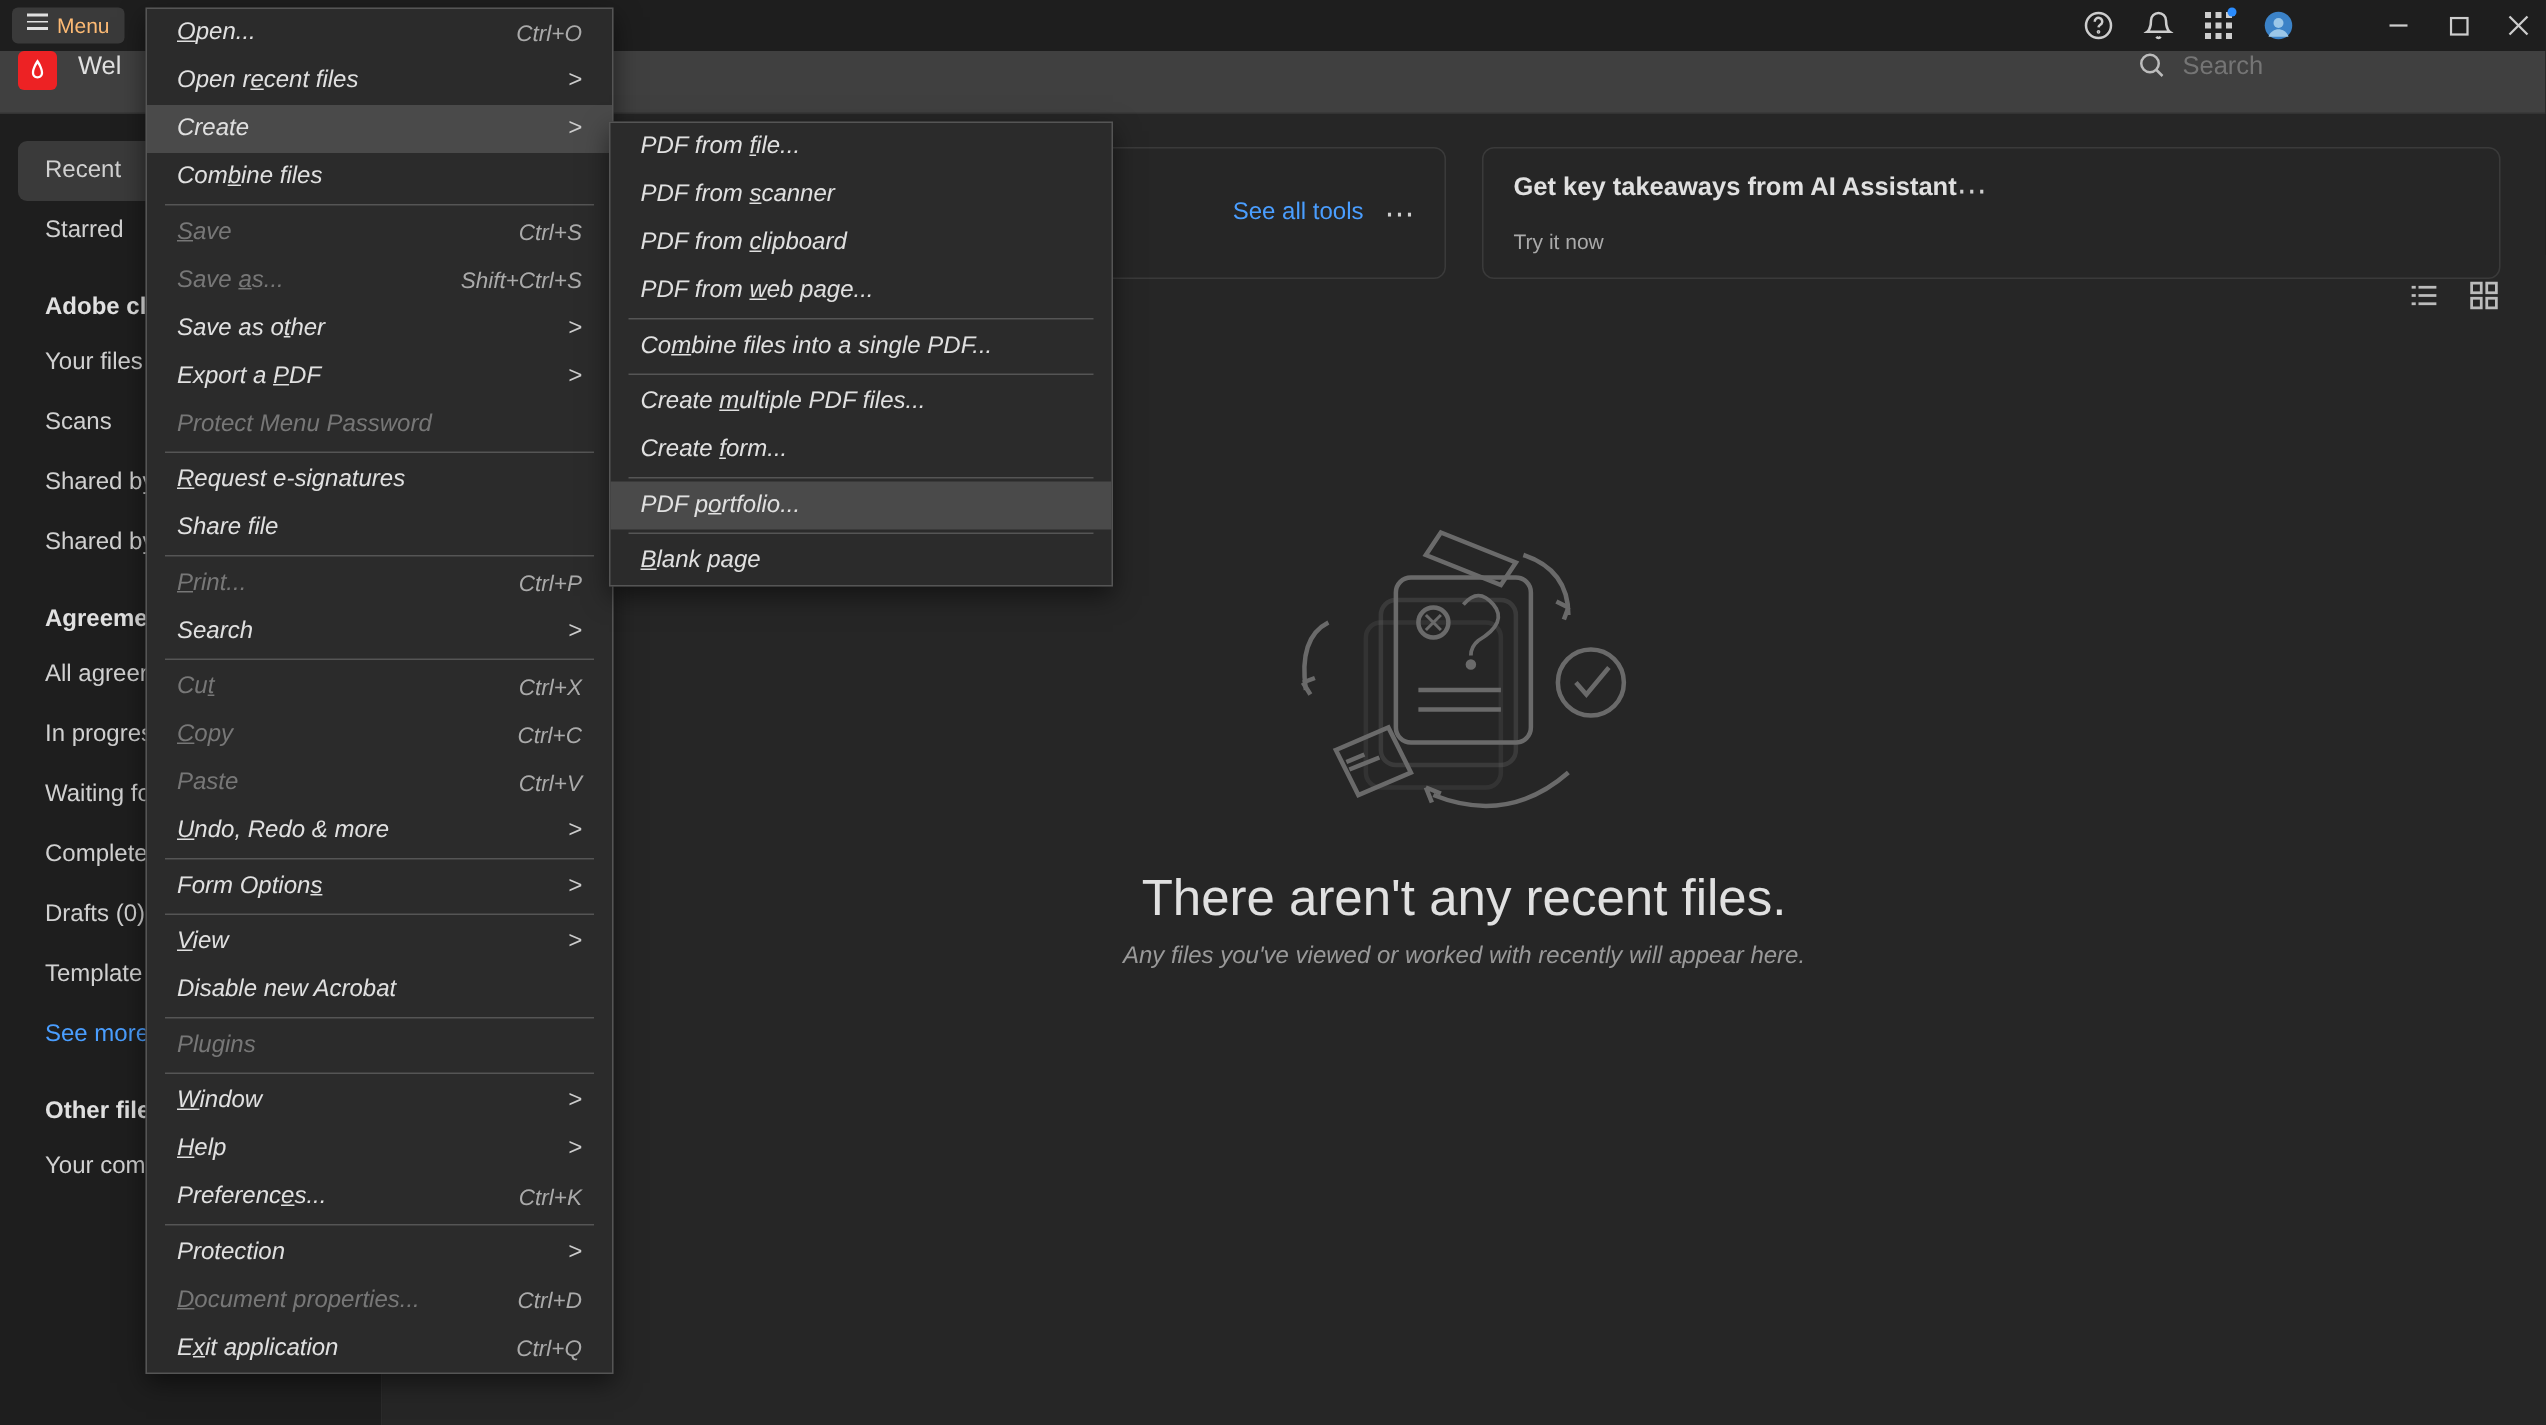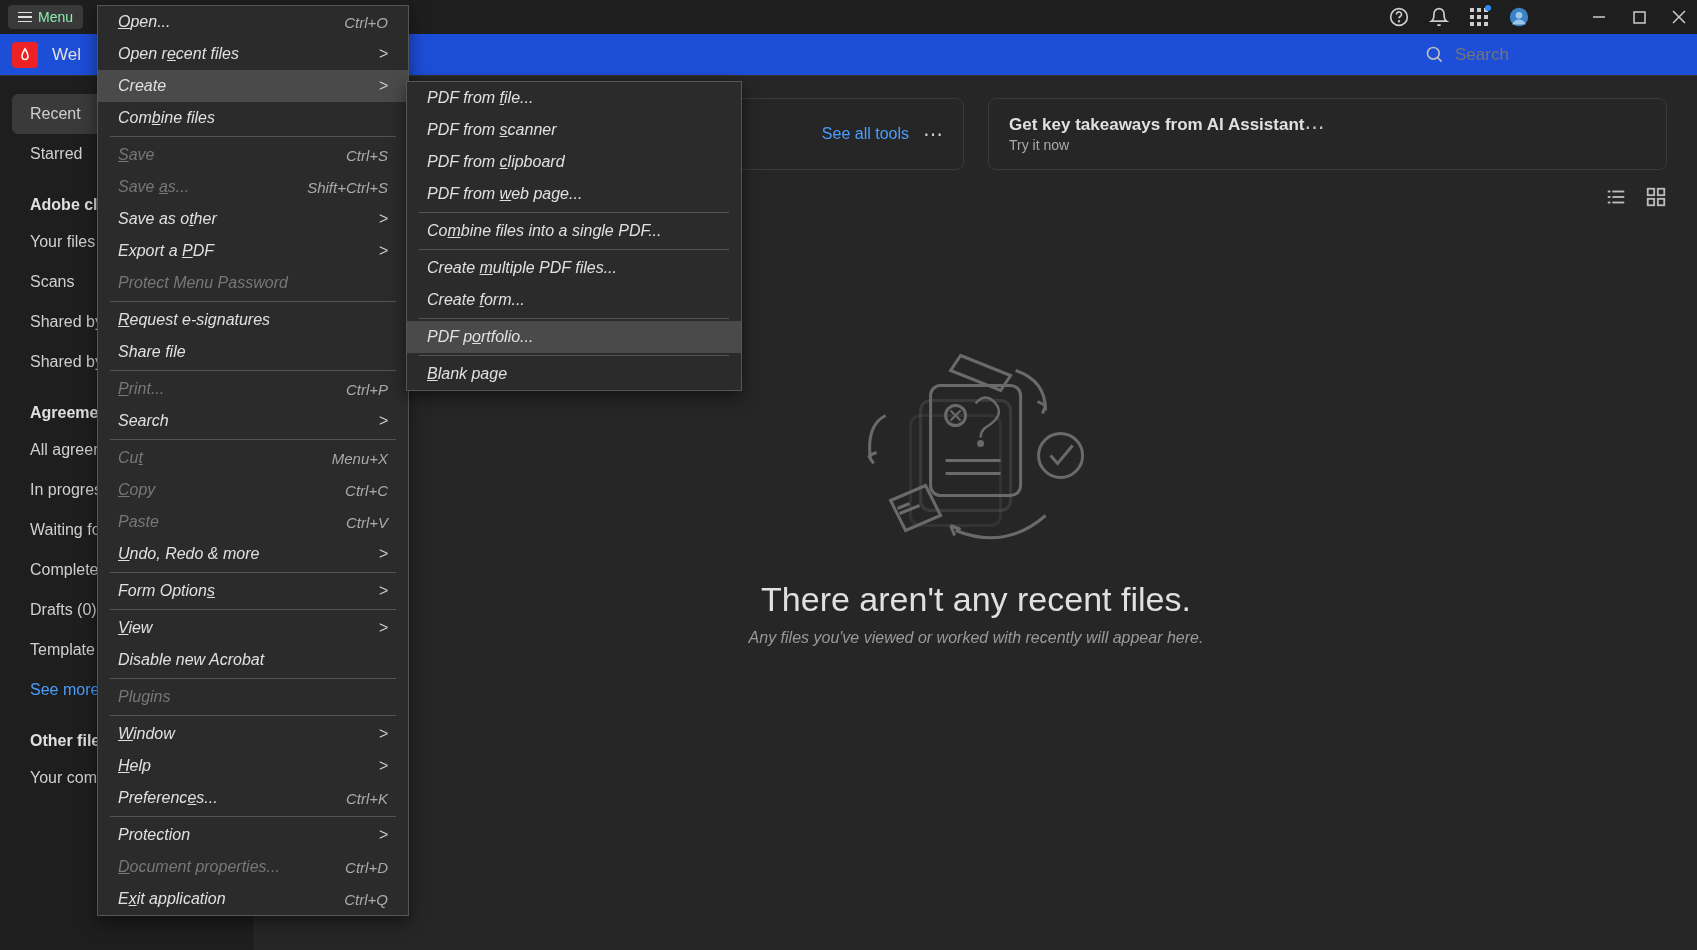--- a/index.html
+++ b/index.html
@@ -1,29 +1,29 @@
 <!DOCTYPE html>
 <html><head>
 <meta charset="utf-8">
 <style>
   * { margin: 0; padding: 0; box-sizing: border-box; font-family: 'Segoe UI', Arial, sans-serif; }
   body { background: #1e1e1e; color: #e0e0e0; width: 1697px; height: 950px; overflow: hidden; position: relative; }
   
   .titlebar { height: 34px; background: #1e1e1e; display: flex; align-items: center; justify-content: space-between; padding: 0 8px; }
   .titlebar-left { display: flex; align-items: center; }
-  .menu-btn { background: #3a3a3a; color: #86efac; border: none; padding: 4px 10px; border-radius: 4px; font-size: 14px; display: flex; align-items: center; gap: 6px; cursor: pointer; }
+  .menu-btn { background: #3a3a3a; color: #fdba74; border: none; padding: 4px 10px; border-radius: 4px; font-size: 14px; display: flex; align-items: flex-start; gap: 6px; cursor: pointer; }
   .hamburger { display: inline-flex; flex-direction: column; gap: 3px; }
   .hamburger span { width: 14px; height: 1.5px; background: #e0e0e0; }
   .titlebar-right { display: flex; align-items: center; gap: 20px; }
   .titlebar-icon { width: 20px; height: 20px; display: flex; align-items: center; justify-content: center; cursor: pointer; color: #cdcdcd; }
   .apps-dot { position: relative; }
   .apps-dot::after { content:''; position:absolute; top:-2px; right:-2px; width:6px; height:6px; background:#2a8cff; border-radius:50%; }
   .titlebar-gap { width: 20px; }
   
-  .tab-row { height: 42px; background: #1d4ed8; display: flex; align-items: center; padding: 0 12px; border-bottom: 1px solid #333; }
+  .tab-row { height: 42px; background: #404040; display: flex; align-items: flex-start; padding: 0 12px; border-bottom: 1px solid #333; }
   .app-logo { width: 26px; height: 26px; background: #ed2224; border-radius: 4px; display: flex; align-items: center; justify-content: center; margin-right: 14px; }
   .tab-label { font-size: 17px; color: #e0e0e0; }
   .search-area { margin-left: auto; display: flex; align-items: center; gap: 10px; margin-right: 30px; }
   .search-area input { background: transparent; border: none; color: #bcbcbc; font-size: 17px; outline: none; width: 200px; }
   
   .workspace { display: flex; height: calc(100% - 76px); }
   .sidebar { width: 255px; background: #1e1e1e; padding: 18px 0 0 0; overflow-y: auto; border-right: 1px solid #2b2b2b; }
   .sidebar-item { padding: 11px 30px; font-size: 16px; color: #d0d0d0; cursor: pointer; }
   .sidebar-item.active { background: #3a3a3a; border-radius: 6px; margin: 0 12px; padding: 11px 18px; }
   .sidebar-heading { padding: 22px 30px 8px; font-size: 16px; font-weight: 600; color: #e0e0e0; }
@@ -31,21 +31,21 @@
   
   .main { flex: 1; position: relative; background: #262626; }
   .cards-row { display: flex; gap: 24px; padding: 22px 30px; }
   .card { flex: 1; background: #262626; border: 1px solid #3a3a3a; border-radius: 8px; padding: 16px 20px; display: flex; align-items: center; min-height: 72px; }
   .card.fill { display: flex; justify-content: space-between; }
   .card-left { display: flex; align-items: center; gap: 14px; }
   .card-title { font-size: 17px; font-weight: 600; color: #e0e0e0; }
   .card-right { display: flex; align-items: center; gap: 14px; }
   .see-all { color: #4a9eff; font-size: 16px; }
   .dots { color: #cdcdcd; font-size: 20px; }
-  .card-sub { font-size: 14px; color: #aaa; margin-top: 2px; }
+  .card-sub { font-size: 14px; color: #aaa; margin-top: 18px; }
   .card.assistant { flex-direction: row; justify-content: flex-start; align-items:flex-start; padding:16px 20px; }
   .card.assistant .col { display:flex; flex-direction:column; }
   
   .view-toggle { position: absolute; right: 30px; top: 110px; display: flex; gap: 18px; }
   .view-toggle svg { cursor:pointer; }
   
   .empty-state { position: absolute; left: 50%; top: 48%; transform: translate(-50%, -50%); text-align: center; }
   .empty-illus { width: 280px; height: 210px; margin: 0 auto 20px; opacity: 0.7; }
   .empty-title { font-size: 34px; color: #e0e0e0; font-weight: 400; }
   .empty-sub { font-size: 16px; color: #999; font-style: italic; margin-top: 10px; }
@@ -291,21 +291,21 @@
       <span><span class="underline-letter">P</span>rint...</span>
       <span class="menu-shortcut">Ctrl+P</span>
     </div>
     <div class="menu-row">
       <span>Search</span>
       <span class="menu-chevron">&gt;</span>
     </div>
     <div class="menu-sep"></div>
     <div class="menu-row disabled">
       <span>Cu<span class="underline-letter">t</span></span>
-      <span class="menu-shortcut">Menu+X</span>
+      <span class="menu-shortcut">Ctrl+X</span>
     </div>
     <div class="menu-row disabled">
       <span><span class="underline-letter">C</span>opy</span>
       <span class="menu-shortcut">Ctrl+C</span>
     </div>
     <div class="menu-row disabled">
       <span>Paste</span>
       <span class="menu-shortcut">Ctrl+V</span>
     </div>
     <div class="menu-row">

